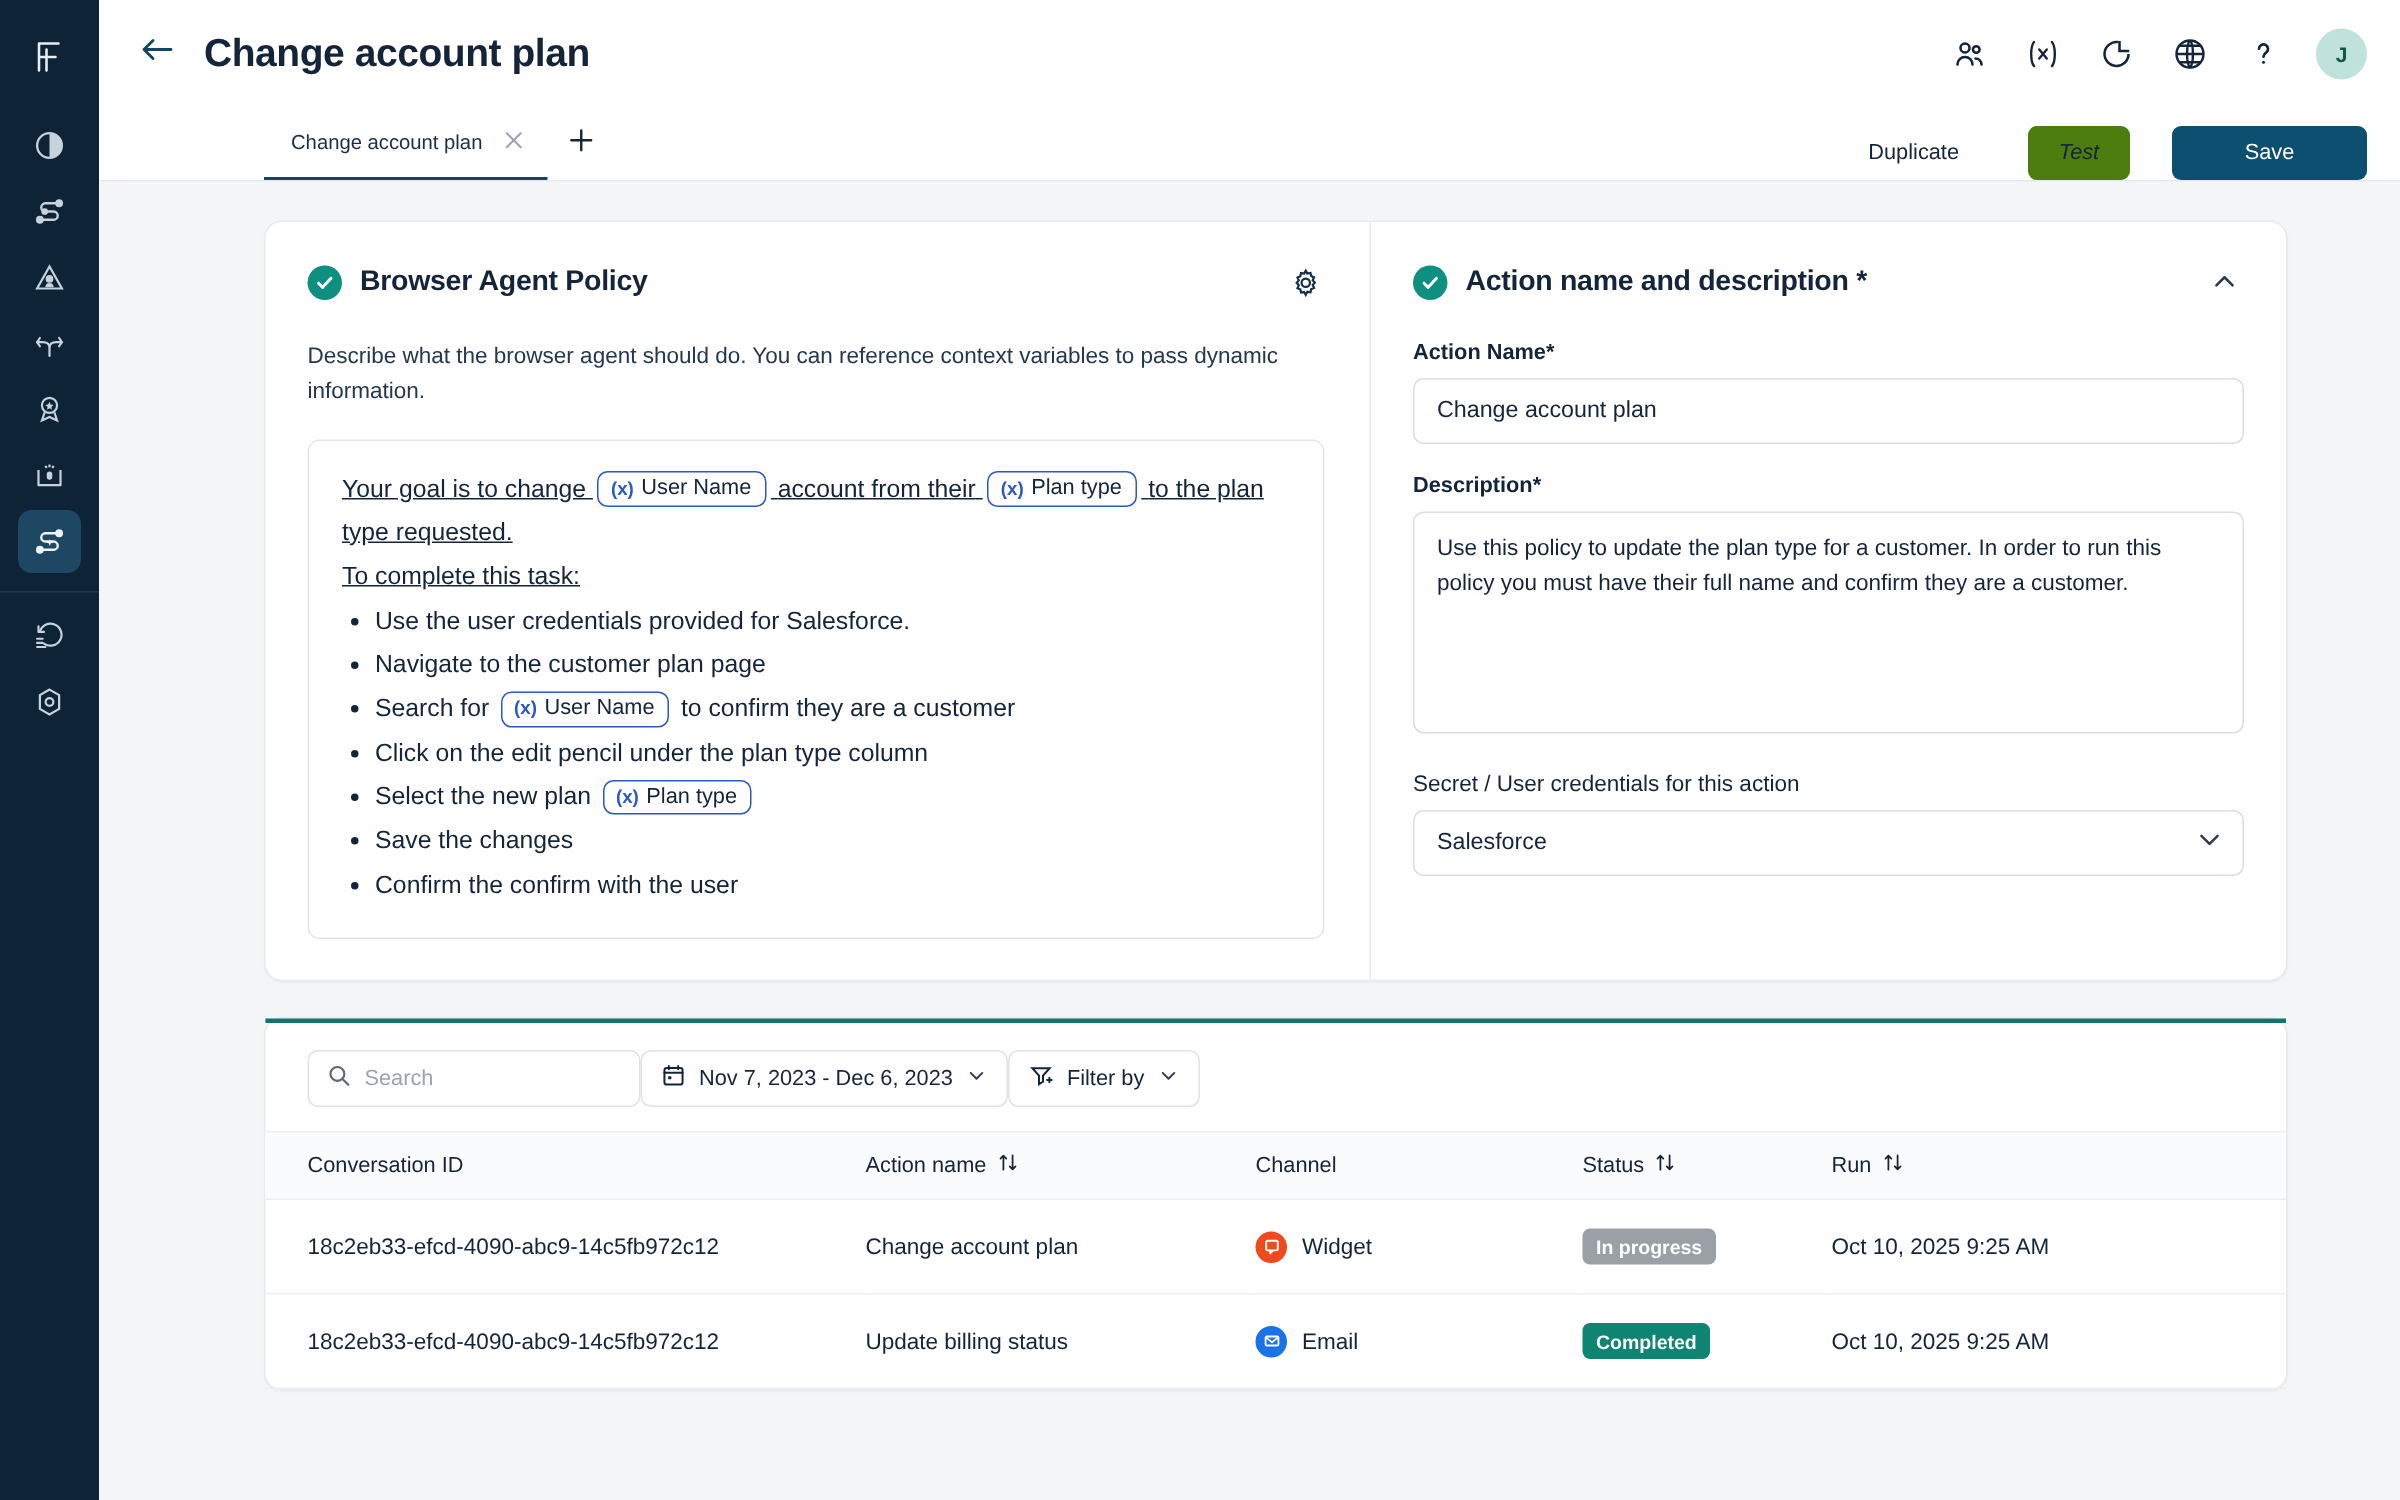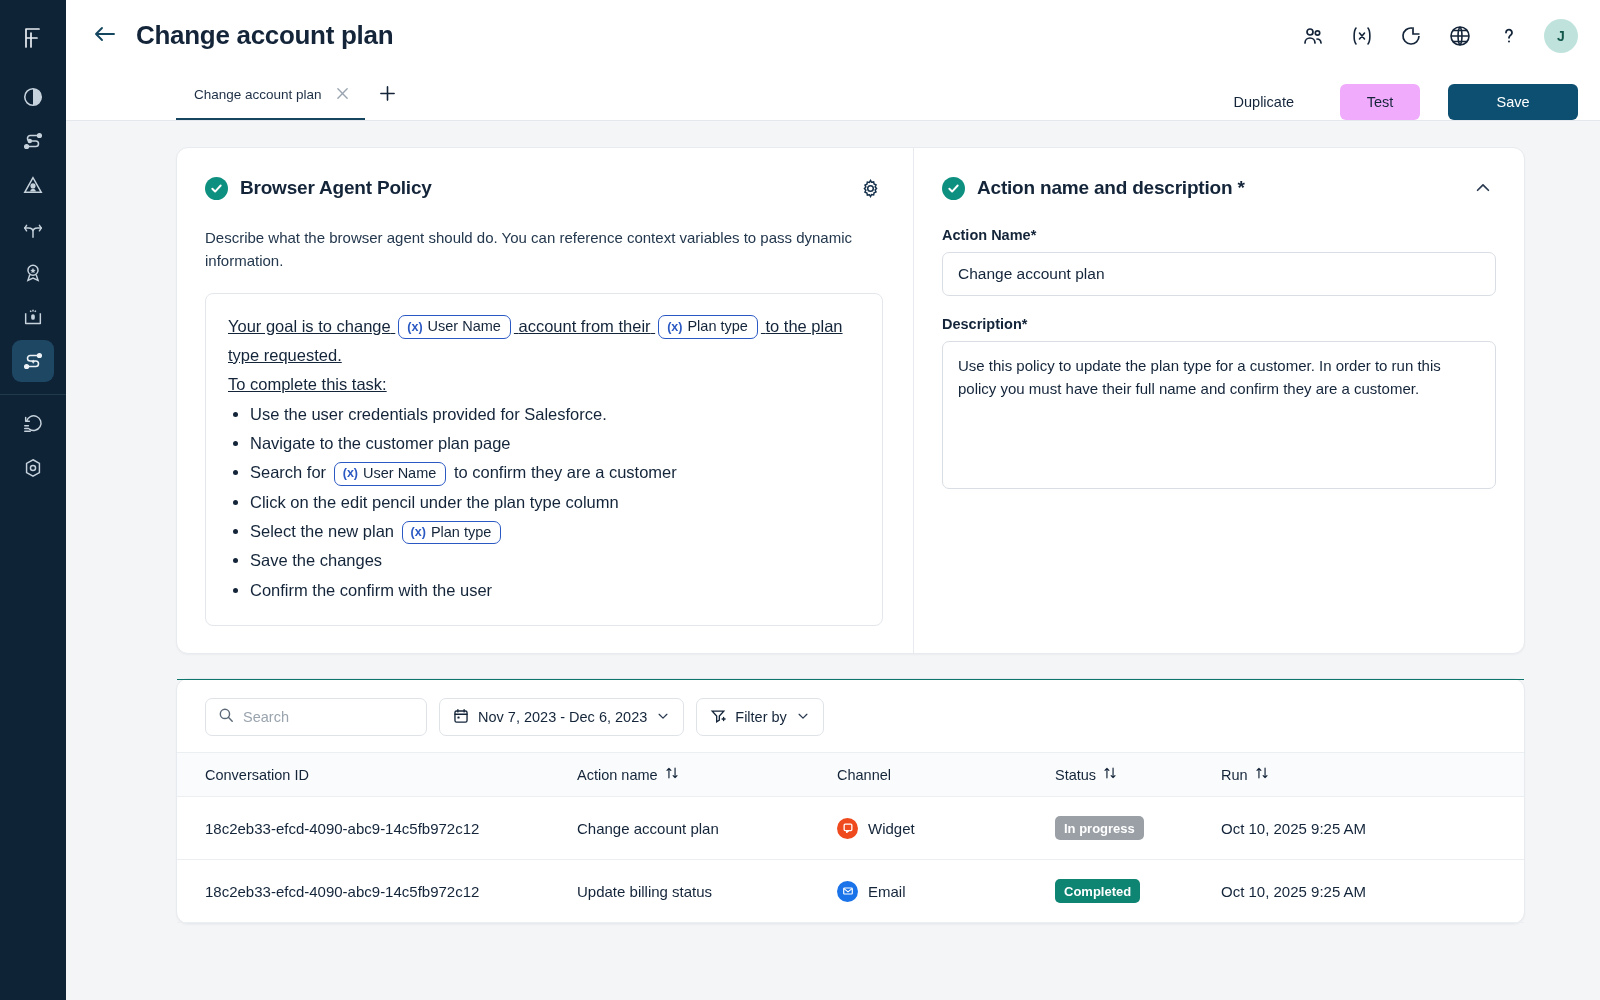--- a/index.html
+++ b/index.html
@@ -56,21 +56,21 @@
   .tab.active { border-bottom-color: #15455f; }
   .tab-close { color: #9aa5b1; font-size: 15px; line-height: 1; }
   .tab-add { display:flex; align-items:center; padding: 0 14px; cursor:pointer; }
   .tabbar-right { margin-left: auto; display: flex; align-items: flex-end; gap: 28px; padding-right: 22px; }
   .btn {
     font-size: 14.5px; border-radius: 6px; padding: 0 18px; height: 36px;
     display:flex; align-items:center; justify-content:center; cursor:pointer; border:none;
     font-family: "Liberation Sans", sans-serif;
   }
   .btn-plain { background: transparent; color: #14253a; }
-  .btn-test { background: #f0abfc; color: #14253a; width: 80px; }
+  .btn-test { background: #4d7c0f; color: #14253a; width: 68px; font-style: italic; }
   .btn-save { background: #0d4f70; color: #fff; width: 130px; font-weight: 500; }
 
   
   .content { flex: 1; overflow: hidden; padding: 26px 75px 0 110px; }
   .card {
     background: #fff; border: 1px solid #e7eaee; border-radius: 12px;
     box-shadow: 0 1px 2px rgba(16,24,40,.04);
   }
   .card-top { display: flex; margin-bottom: 24px; }
   .col-left { flex: 1 1 0; padding: 27px 30px 27px 28px; min-width:0; }
@@ -116,21 +116,21 @@
     font-family: "Liberation Sans", sans-serif;
   }
   .field-gap { margin-top: 20px; }
   .select-wrap { position: relative; }
   .select-wrap .chev { position: absolute; right: 14px; top: 50%; transform: translateY(-50%); pointer-events:none; }
 
   
   .runcard { padding: 0; }
   .run-head { display: flex; align-items: center; padding: 26px 28px 22px 28px; }
   .run-title { font-size: 19px; font-weight: 700; letter-spacing: -0.2px; }
-  .run-toolbar { display: flex; align-items: center; gap: 12px; padding: 18px 28px 16px 28px; border-top: 1px solid #0f766e; }
+  .run-toolbar { display: flex; align-items: center; gap: 0; padding: 18px 28px 16px 28px; border-top: 3px solid #0f766e; }
   .search-box {
     width: 222px; height: 38px; border: 1px solid #dfe3e8; border-radius: 7px;
     display: flex; align-items: center; gap: 9px; padding: 0 12px;
   }
   .search-box input {
     border: none; outline: none; font-size: 14.5px; color: #14253a; width: 100%;
     font-family: "Liberation Sans", sans-serif;
   }
   .search-box input::placeholder { color: #9aa4ae; }
   .pill {
@@ -423,20 +423,31 @@
           <div class="field-gap" style="margin-top:26px">
             <div class="field-label">Action Name*</div>
             <input class="input" value="Change account plan" placeholder="Action name" style="">
           </div>
 
           <div class="field-gap">
             <div class="field-label">Description*</div>
             <textarea class="textarea" style="">Use this policy to update the plan type for a customer. In order to run this policy you must have their full name and confirm they are a customer.</textarea>
           </div>
 
+          <div class="field-gap">
+            <div class="field-label norm">Secret / User credentials for this action</div>
+            <div class="select-wrap">
+              <input class="input" readonly="" value="Salesforce" style="">
+              <span class="chev">
+                <svg width="18" height="18" viewBox="0 0 20 20" fill="none" stroke="#2a3a51" stroke-width="1.8" stroke-linecap="round" stroke-linejoin="round">
+                  <path d="M4 7.5l6 6 6-6"></path>
+                </svg>
+              </span>
+            </div>
+          </div>
         </div>
       </section>
 
       <section class="card runcard">
 
         <div class="run-toolbar">
           <div class="search-box">
             <span>
               <svg width="16" height="16" viewBox="0 0 18 18" fill="none" stroke="#5b6876" stroke-width="1.6" stroke-linecap="round">
                 <circle cx="7.8" cy="7.8" r="5.2"></circle>

